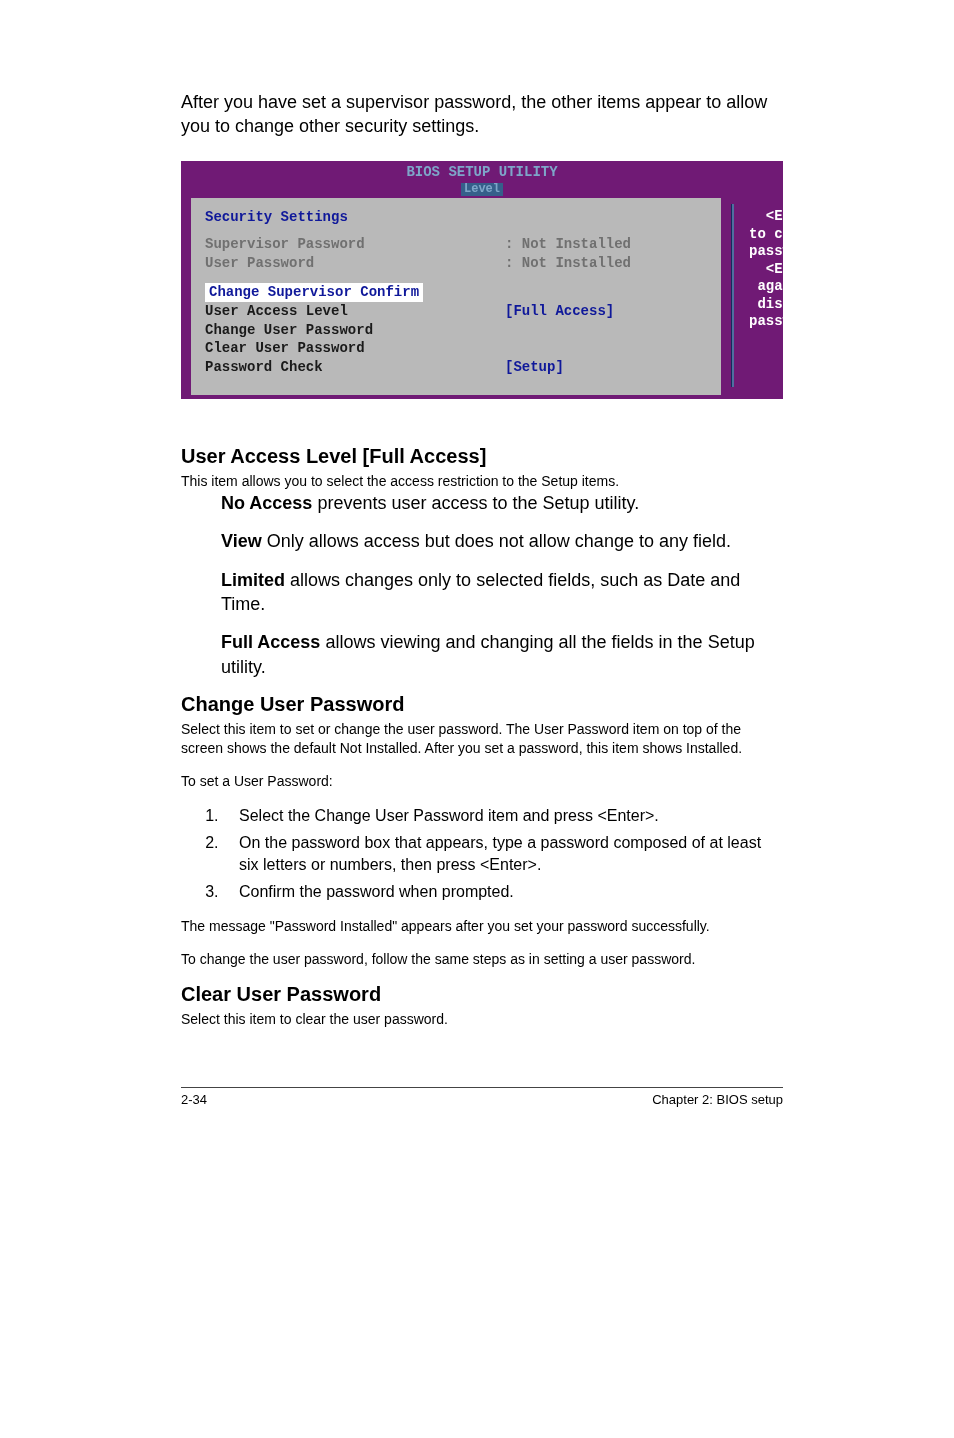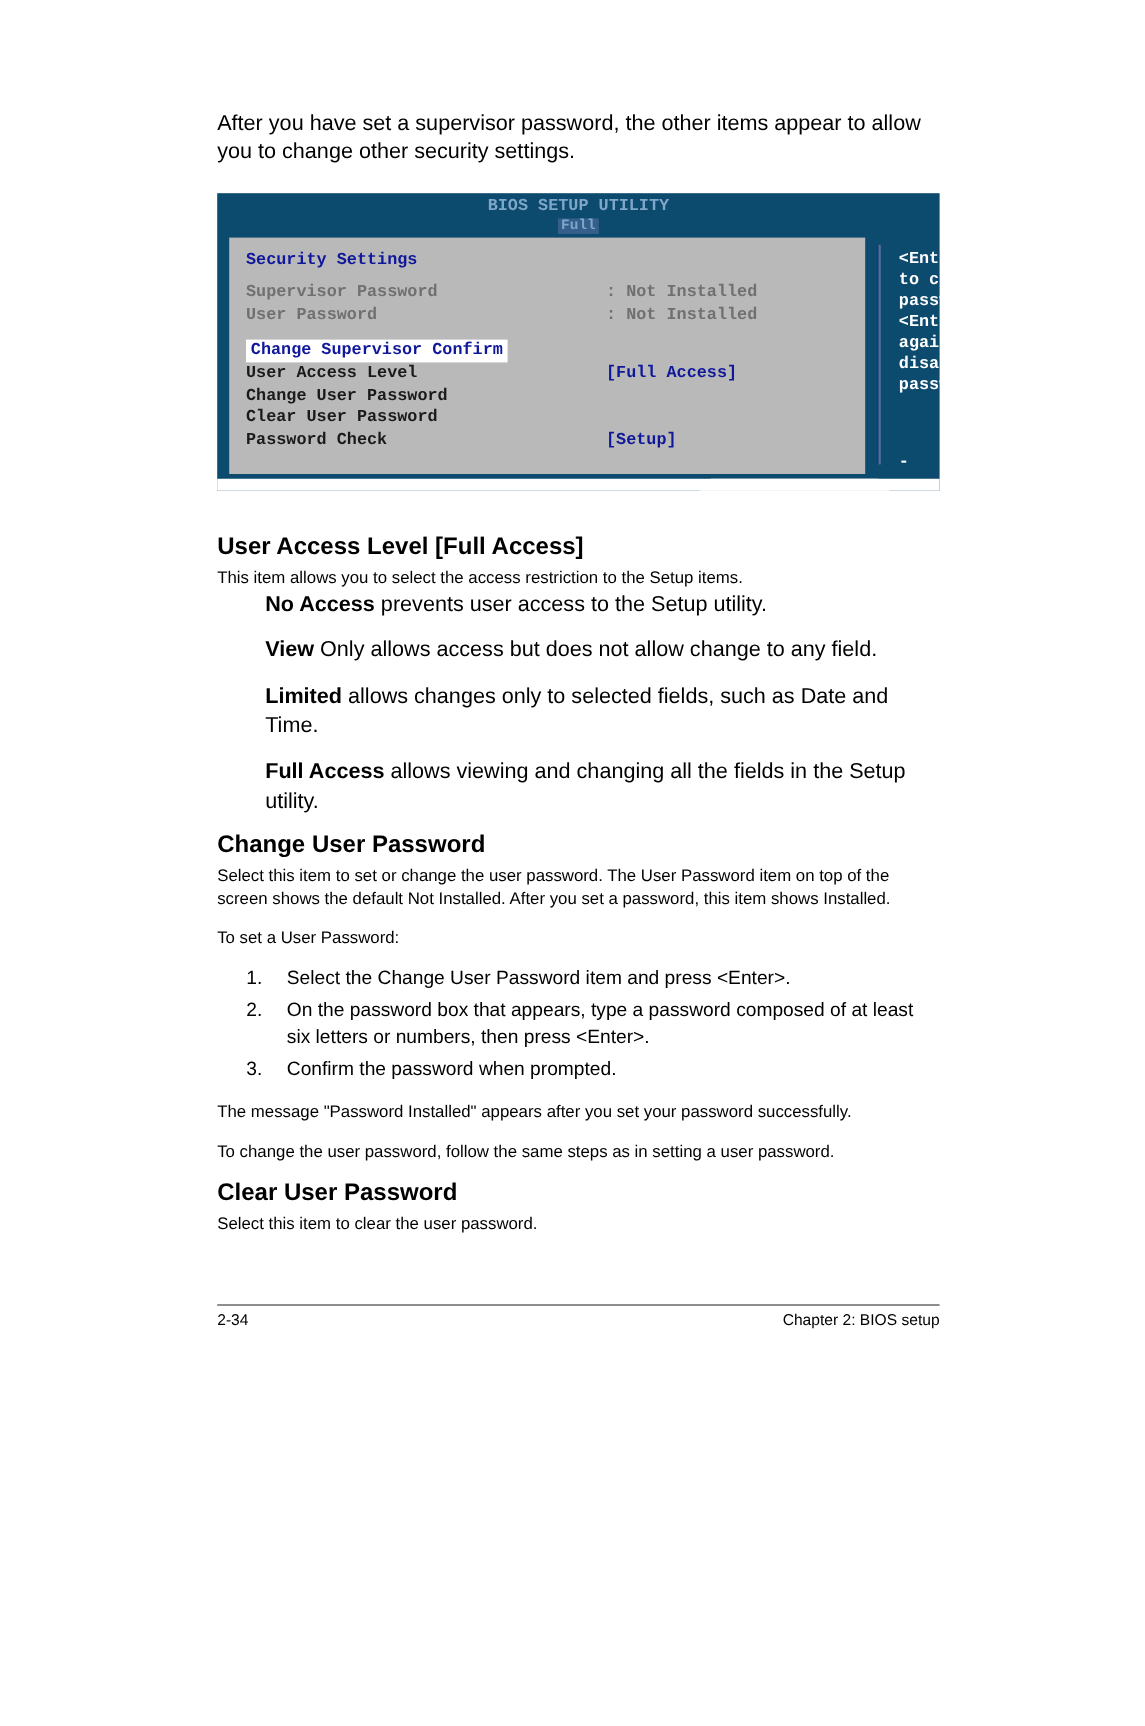--- a/index.html
+++ b/index.html
@@ -17,21 +17,21 @@
   }
   .intro-p {
     font-size: 18px;
     line-height: 1.35;
     margin: 0 0 22px 0;
   }
 
   
   .bios-box {
     width: 100%;
-    background: #0c4a6e;
+    background: #701a75;
     position: relative;
     padding: 0 0 8px 0;
     margin-bottom: 36px;
     box-sizing: border-box;
   }
   .bios-header {
     text-align: center;
     padding: 4px 0 0 0;
     line-height: 1.05;
   }
@@ -63,20 +63,21 @@
     flex: 1;
     padding: 10px 4px 0 18px;
     position: relative;
   }
   .bios-right-inner {
     font-family: "Courier New", monospace;
     font-weight: bold;
     font-size: 14px;
     color: #ffffff;
     line-height: 1.25;
+    text-align: right;
   }
   .bios-vdiv {
     position: absolute;
     left: 0;
     top: 6px;
     bottom: 8px;
     width: 2px;
     background: #4f6fa0;
     border-left: 1px solid #142c5c;
   }
@@ -177,21 +178,21 @@
 </head>
 <body>
 
 <div class="page">
 
   <p class="intro-p">After you have set a supervisor password, the other items appear to allow you to change other security settings.</p>
 
   <div class="bios-box">
     <div class="bios-header">
       <span class="bios-title">BIOS SETUP UTILITY</span>
-      <span class="bios-sub">Full</span>
+      <span class="bios-sub">Level</span>
     </div>
 
     <div class="bios-body">
       <div class="bios-left">
         <div class="bios-panel">
           <div class="panel-heading">Security Settings</div>
 
           <div class="panel-row panel-dim">
             <span class="label">Supervisor Password</span>
             <span class="val">: Not Installed</span>

